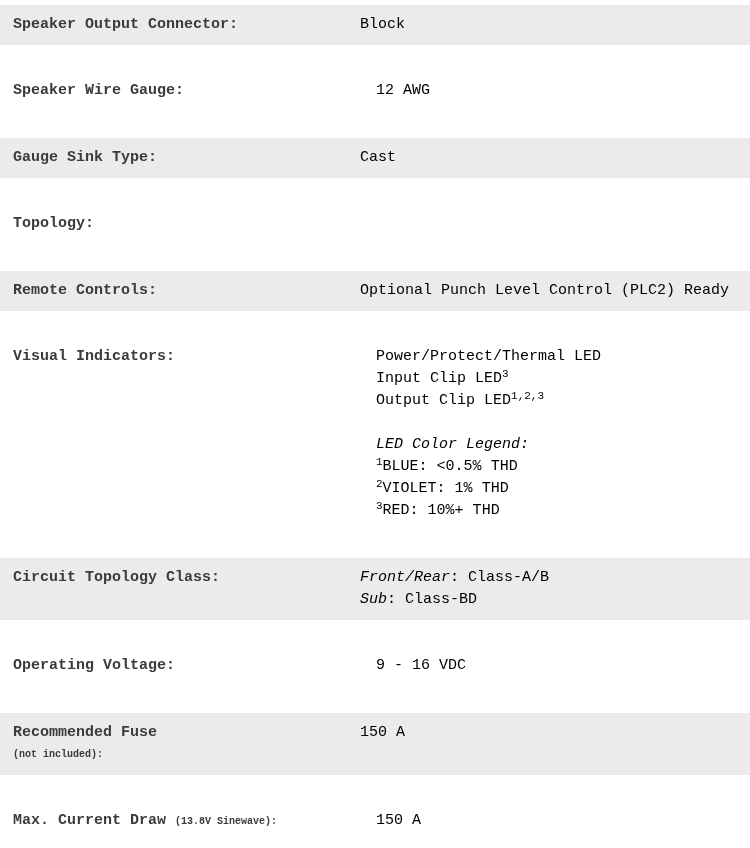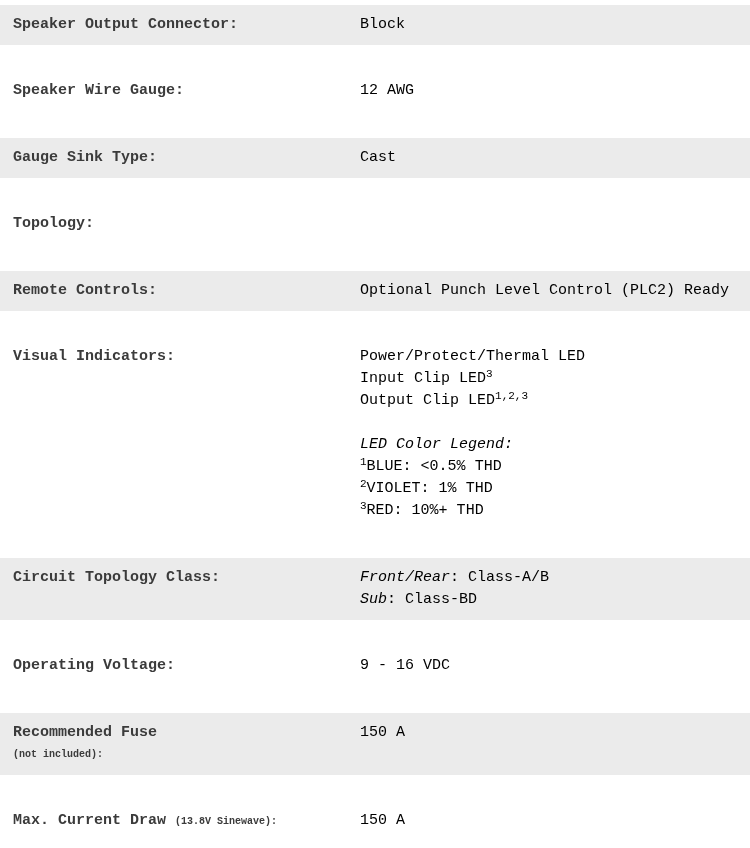--- a/index.html
+++ b/index.html
@@ -22,20 +22,21 @@
     align-items: flex-start;
     font-family: Liberation Mono, monospace;
   }
   .spec-row.gray {
     background: #ebebeb;
     padding: 9px 0;
   }
   .spec-row.white {
     background: #ffffff;
     padding: 35px 0 36px 0;
+    gap: 16px;
   }
   .lbl {
     flex: 0 0 347px;
     width: 347px;
     padding-left: 13px;
     font-size: 15px;
     font-weight: bold;
     line-height: 22px;
     color: #3b3b3b;
   }

